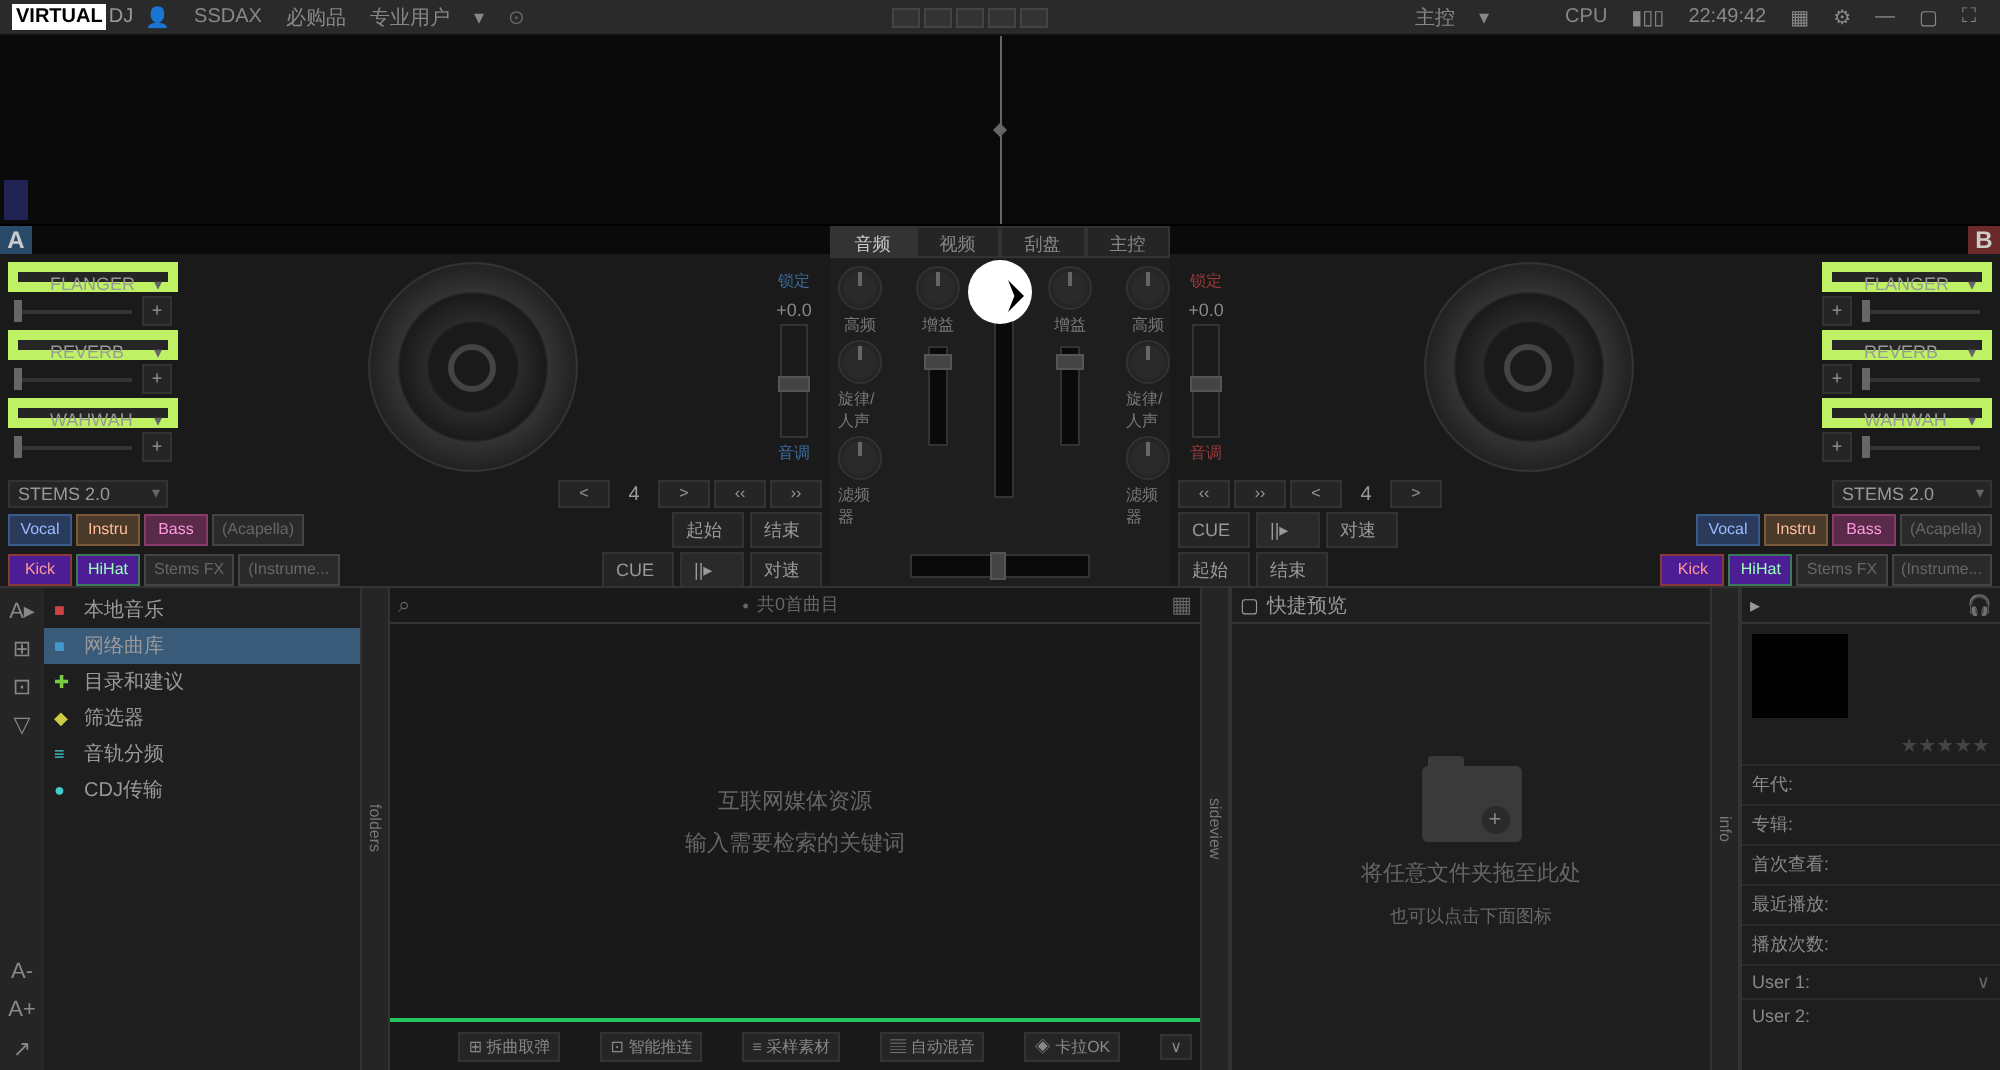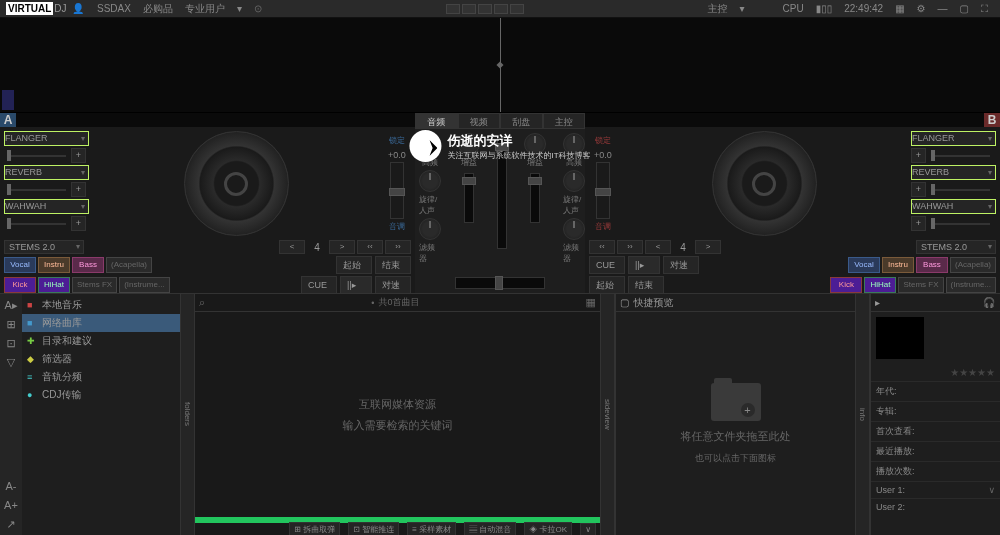--- a/index.html
+++ b/index.html
@@ -19,21 +19,21 @@
 .decks{height:180px;display:flex;background:#1a1a1a}
 .deck{flex:1;position:relative;display:flex;flex-direction:column}
 .deck-waveform{height:35px;background:#0a0a0a;position:relative;display:flex}
 .deck-letter{width:16px;background:#2a4a6a;color:#ccc;display:flex;align-items:center;justify-content:center;font-size:12px;font-weight:bold}
 .deck-letterR{background:#6a2a2a}
 .deck-wf-body{flex:1;background:#0a0a0a}
 
 .deck-main{flex:1;display:flex;padding:4px;gap:4px}
 .fx-col{width:85px;display:flex;flex-direction:column;gap:2px}
 .fx-row{display:flex;gap:2px;align-items:center}
-.fx-sel{flex:1;height:15px;background:#252525;border:1px solid #bef264;font-size:9px;padding:0 0;line-height:13px;position:relative}
+.fx-sel{flex:1;height:15px;background:#252525;border:5px solid #bef264;font-size:9px;padding:0 16px;line-height:13px;position:relative}
 .fx-sel:after{content:'▾';position:absolute;right:3px;font-size:8px;color:#666}
 .fx-slider{width:65px;height:15px;background:#1a1a1a;position:relative}
 .fx-slider:before{content:'';position:absolute;left:3px;right:3px;top:50%;height:2px;background:#333;transform:translateY(-50%)}
 .fx-knob{position:absolute;left:3px;top:2px;width:4px;height:11px;background:#666}
 .fx-btn{width:15px;height:15px;background:#252525;border:1px solid #333;text-align:center;line-height:13px;font-size:9px}
 
 .jog-area{flex:1;display:flex;align-items:center;justify-content:center;position:relative}
 .jog{width:105px;height:105px;border-radius:50%;background:radial-gradient(circle,#1a1a1a 30%,#2a2a2a 32%,#1a1a1a 50%,#333 52%,#222 70%,#333 72%,#1a1a1a);position:relative;border:1px solid #333}
 .jog-center{position:absolute;top:50%;left:50%;width:24px;height:24px;border:3px solid #444;border-radius:50%;transform:translate(-50%,-50%)}
 .pitch-area{width:28px;display:flex;flex-direction:column;align-items:center;padding:2px 0}
@@ -96,21 +96,21 @@
 .si-yellow{color:#cc4}
 .si-cyan{color:#4cc}
 
 .browser-main{flex:1;display:flex;flex-direction:column;background:#191919;position:relative}
 .search-row{display:flex;height:18px;border-bottom:1px solid #333;align-items:center;padding:0 4px;gap:4px}
 .search-icon{font-size:11px;color:#666}
 .search-input{flex:1;background:transparent;border:none;color:#888;font-size:10px;outline:none}
 .search-meta{color:#666;font-size:9px}
 .browser-content{flex:1;display:flex;align-items:center;justify-content:center;flex-direction:column;gap:6px}
 .browser-msg{color:#666;font-size:11px}
-.browser-footer{height:18px;display:flex;justify-content:flex-end;border-top:6px solid #22c55e;align-items:center;padding:0 4px;gap:8px}
+.browser-footer{height:18px;display:flex;justify-content:flex-end;border-top:2px solid #22c55e;align-items:center;padding:12px 4px;gap:20px}
 .bf-btn{font-size:8px;padding:1px 4px;background:#252525;border:1px solid #333;color:#888}
 .vert-tab{width:15px;background:#252525;display:flex;align-items:center;justify-content:center;writing-mode:vertical-rl;font-size:8px;color:#777;border-left:1px solid #333;border-right:1px solid #333}
 
 .preview-panel{width:240px;background:#1e1e1e;display:flex;flex-direction:column;border-left:1px solid #333}
 .preview-head{height:18px;display:flex;align-items:center;padding:0 4px;gap:4px;border-bottom:1px solid #333}
 .preview-body{flex:1;display:flex;flex-direction:column;align-items:center;justify-content:center;gap:8px}
 .folder-icon{width:50px;height:38px;background:#3a3a3a;border-radius:3px;position:relative}
 .folder-icon:before{content:'';position:absolute;top:-5px;left:3px;width:18px;height:6px;background:#3a3a3a;border-radius:2px 2px 0 0}
 .folder-icon:after{content:'+';position:absolute;right:6px;bottom:4px;width:14px;height:14px;background:#2a2a2a;border-radius:50%;color:#888;text-align:center;line-height:14px;font-size:11px}
 
@@ -387,24 +387,20 @@
           <div class="stem-btn sb-gray">Stems FX</div>
           <div class="stem-btn sb-gray">(Instrume...</div>
         </div>
       </div>
     </div>
   </div>
 </div>
 
 <div class="watermark">
   <div class="wm-icon"></div>
-  <div class="wm-text">
-    <span class="wm-title">伤逝的安详</span>
-    <span class="wm-sub">关注互联网与系统软件技术的IT科技博客</span>
-  </div>
 </div>
 
 <div class="browser">
   <div class="sidebar">
     <div class="side-wrap">
       <div class="side-tools">
         <div class="side-tool">A▸</div>
         <div class="side-tool">⊞</div>
         <div class="side-tool">⊡</div>
         <div class="side-tool">▽</div>

